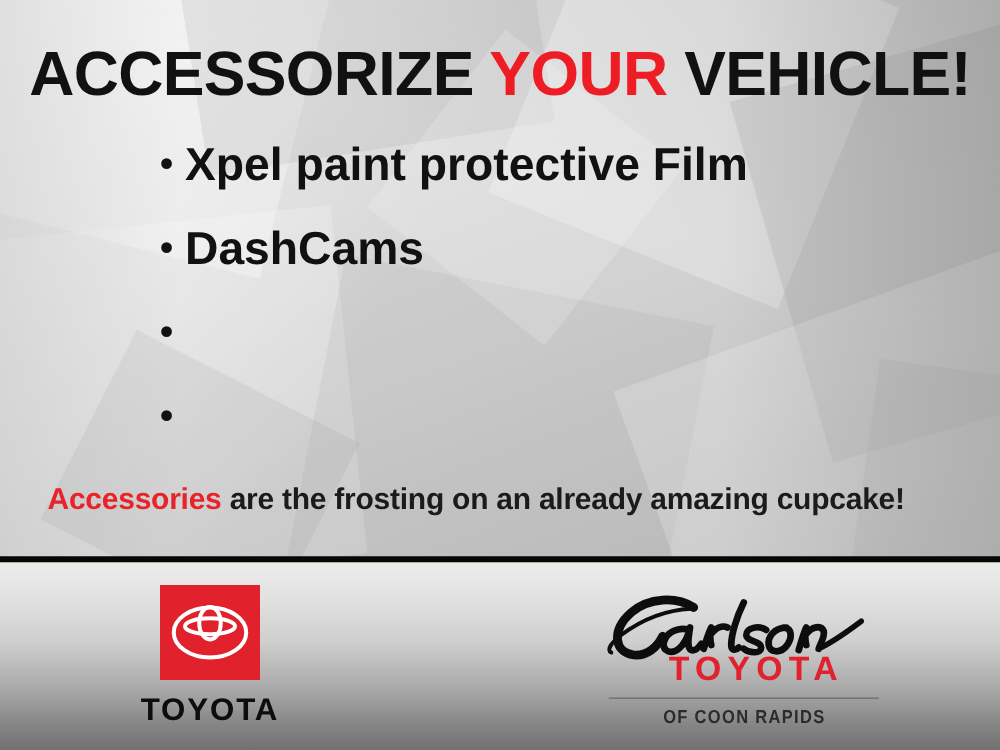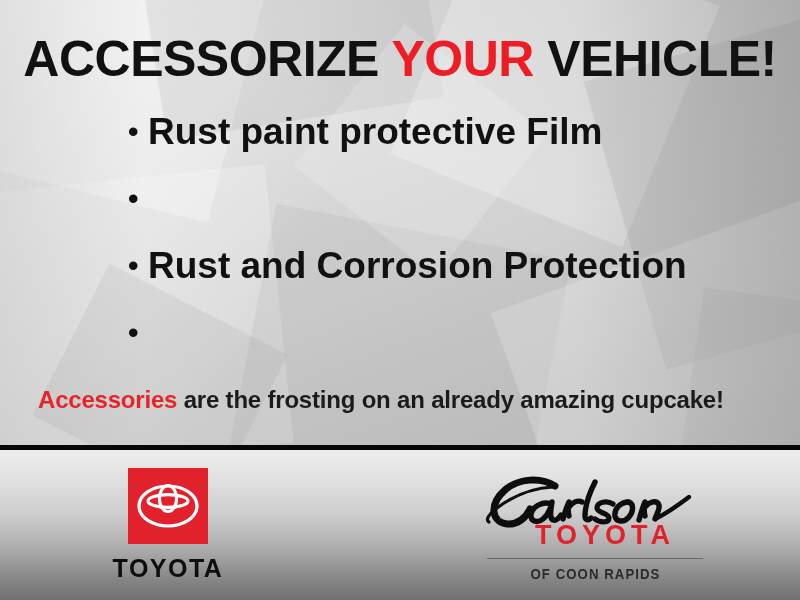--- a/index.html
+++ b/index.html
@@ -205,30 +205,30 @@
   </div>
 
   <div class="headline">
     <span>ACCESSORIZE </span><span class="hl-red">YOUR</span><span> VEHICLE!</span>
   </div>
 
   <div class="bullets">
 
     <div class="bullet-row">
       <span class="bullet-dot">•</span>
-      <span class="bullet-label">Rust paint protective Film</span>
-    </div>
-
-    <div class="bullet-row">
-      <span class="bullet-dot">•</span>
-    </div>
-
-    <div class="bullet-row">
-      <span class="bullet-dot">•</span>
-      <span class="bullet-label">Rust and Corrosion Protection</span>
+      <span class="bullet-label">Xpel paint protective Film</span>
+    </div>
+
+    <div class="bullet-row">
+      <span class="bullet-dot">•</span>
+      <span class="bullet-label">DashCams</span>
+    </div>
+
+    <div class="bullet-row">
+      <span class="bullet-dot">•</span>
     </div>
 
     <div class="bullet-row">
       <span class="bullet-dot">•</span>
     </div>
 
   </div>
 
   <div class="tagline">
     <span class="tag-red">Accessories</span><span> are the frosting on an already amazing cupcake!</span>

